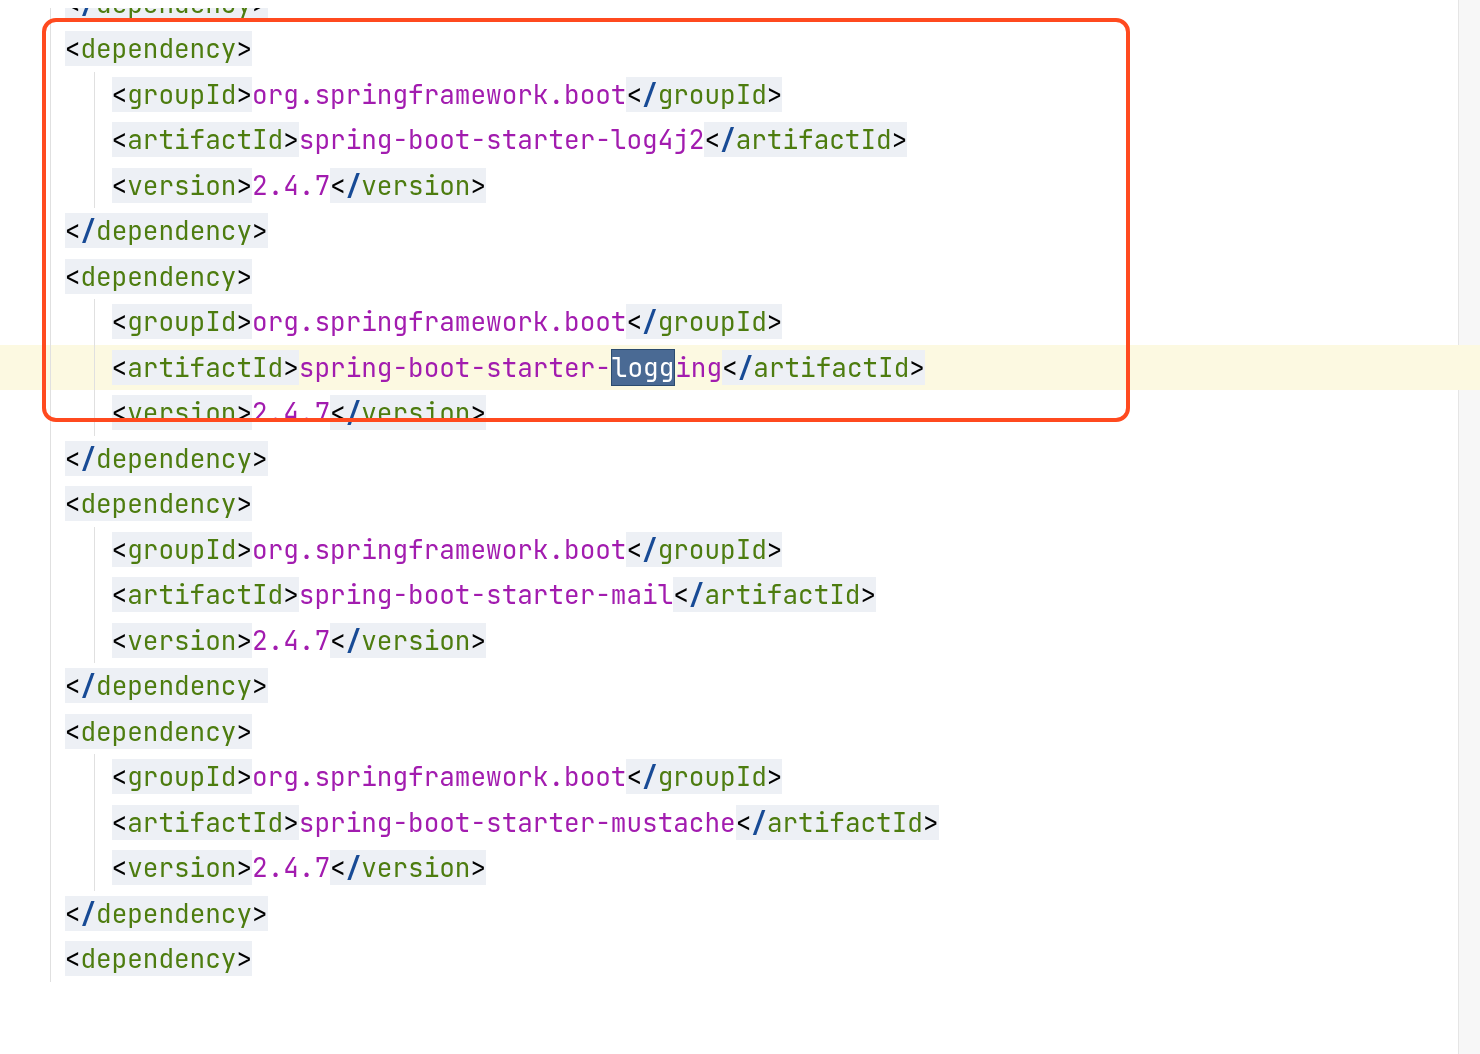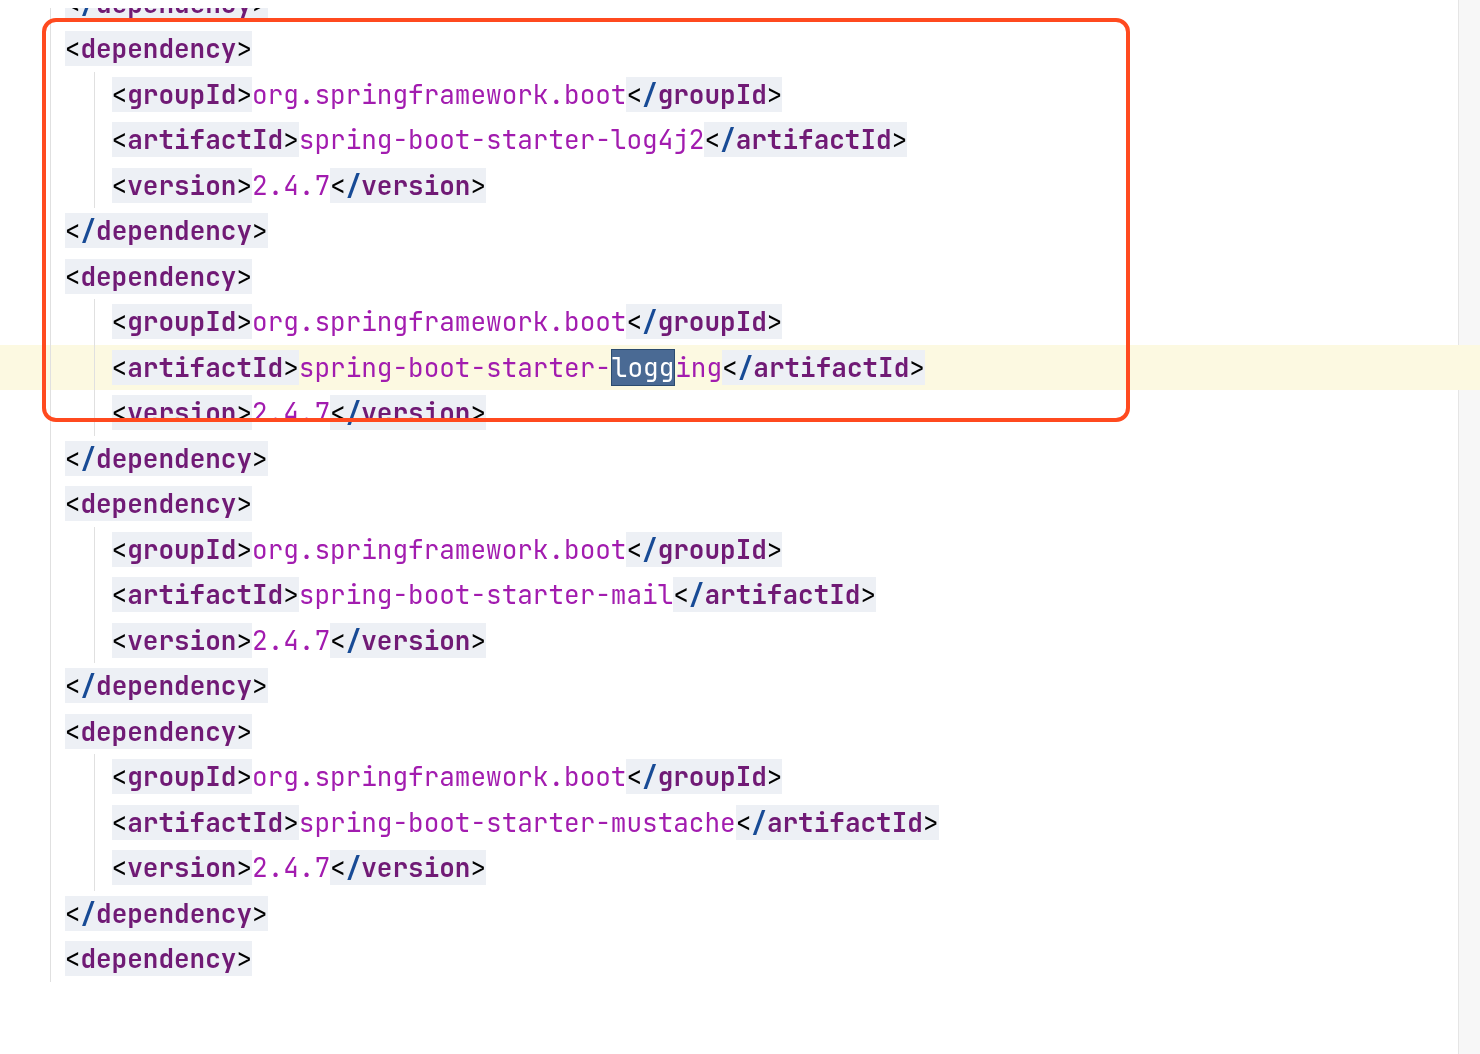--- a/index.html
+++ b/index.html
@@ -32,21 +32,21 @@
   .indent-guide {
     position: absolute;
     top: 0;
     bottom: 0;
     width: 1px;
     background: #e0e0e0;
   }
   .ig1 { left: 50px; }
   .ig2 { left: 94px; }
   .tag-symbol { color: #000000; background: #edf0f5; }
-  .tag-name { color: #701a75; font-weight: 700; background: #edf0f5; }
+  .tag-name { color: #4d7c0f; font-weight: 400; background: #edf0f5; }
   .tag-slash { color: #174a95; font-weight: 700; background: #edf0f5; }
   .xml-text { color: #a21caf; }
   .selection {
     background: #4a6a94;
     color: #ffffff;
     border: 1px solid #2b4b6f;
     padding: 0 0px;
     margin-top: 20px;
   }
   .annotation-box {

